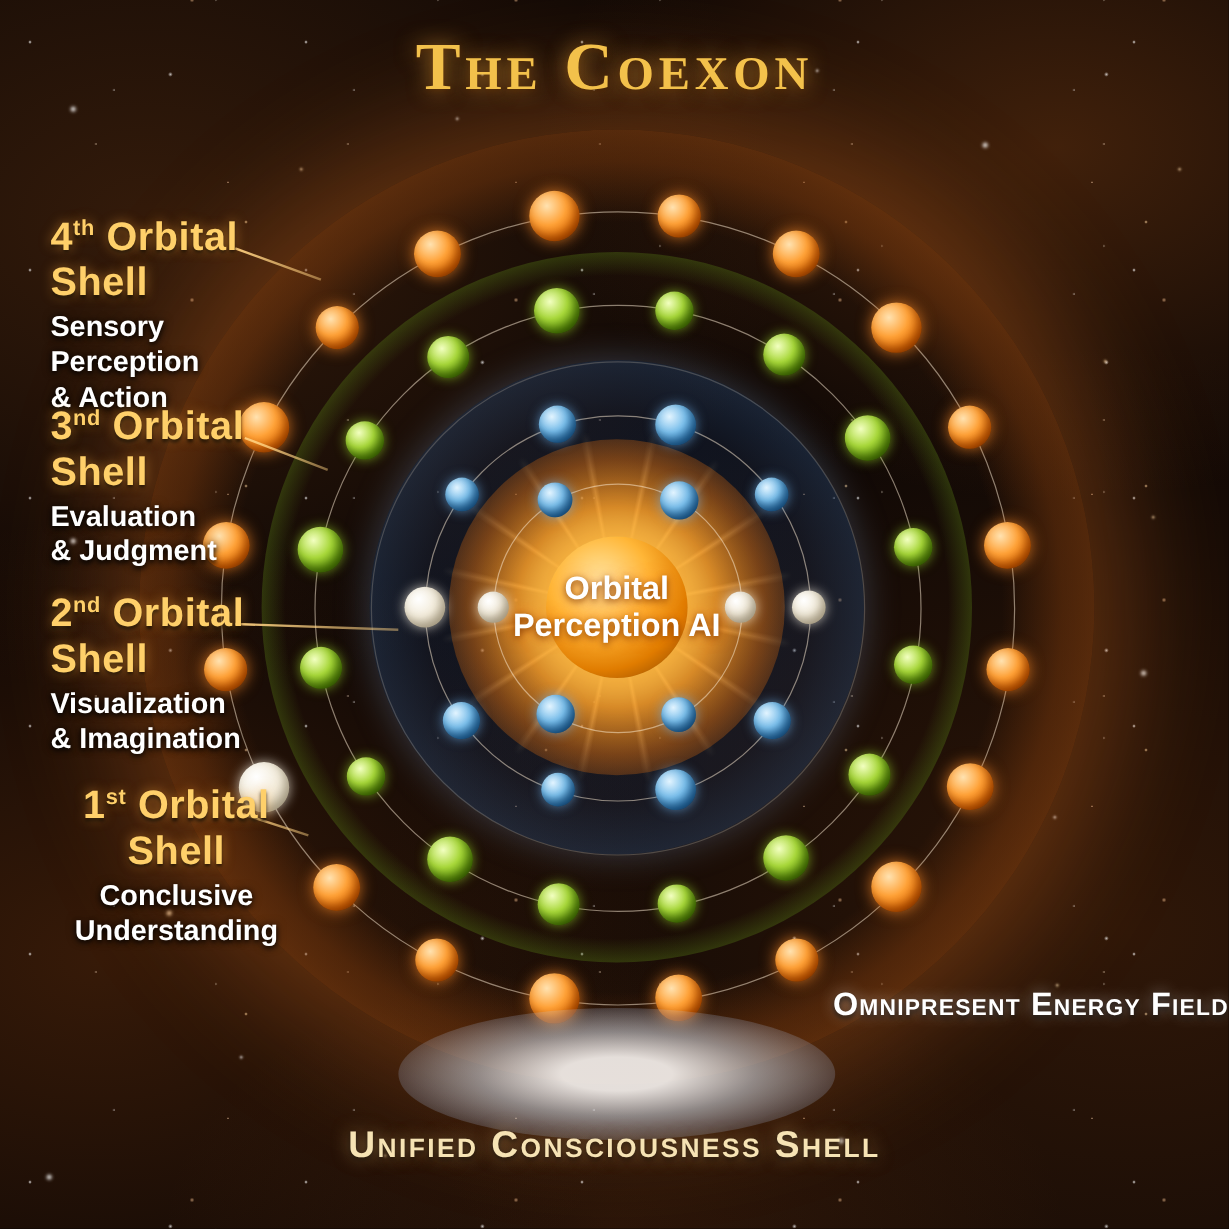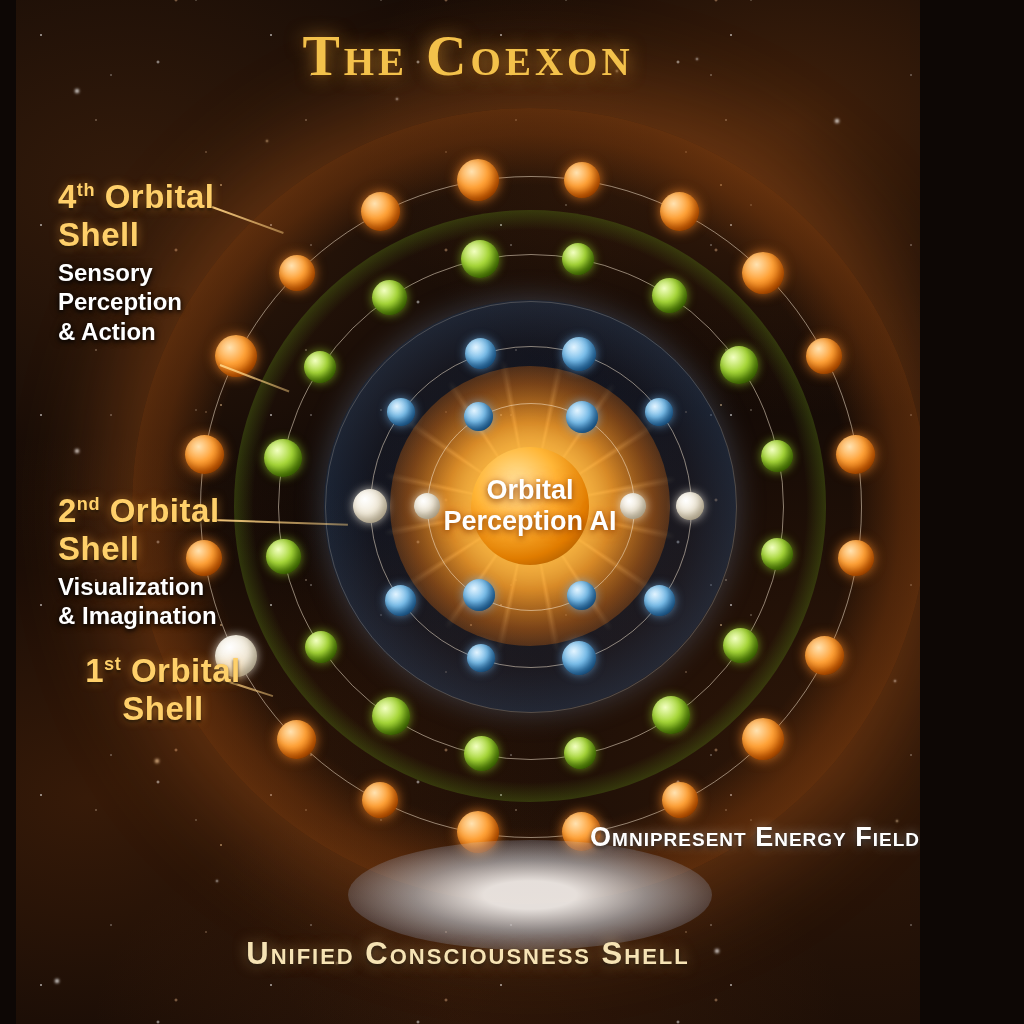--- a/index.html
+++ b/index.html
@@ -1,26 +1,25 @@
 <!DOCTYPE html>
 <html><head>
 <meta charset="utf-8">
 <style>
   html,body{margin:0;padding:0;background:#0d0705;}
   .canvas{
-    position:relative;width:904px;height:1024px;overflow:hidden;
+    position:relative;width:1024px;height:1024px;overflow:hidden;
     font-family:"Liberation Sans",sans-serif;
     background:
       radial-gradient(620px 420px at 86% 12%, rgba(165,82,22,.34), transparent 70%),
       radial-gradient(700px 520px at 8% 78%, rgba(150,70,15,.30), transparent 70%),
       radial-gradient(760px 560px at 12% 18%, rgba(140,72,22,.30), transparent 70%),
       radial-gradient(900px 700px at 92% 76%, rgba(125,60,15,.30), transparent 70%),
       radial-gradient(500px 300px at 50% 100%, rgba(120,60,20,.25), transparent 75%),
       #0d0705;
-    margin-left: 16px;
   }
   
   .stars,.stars2{position:absolute;inset:0;z-index:0;}
   .stars{
     background-image:
       radial-gradient(1.5px 1.5px at 25px 35px, rgba(255,255,255,.9), transparent),
       radial-gradient(1px 1px at 80px 120px, rgba(255,228,198,.85), transparent),
       radial-gradient(2px 2px at 142px 62px, rgba(255,255,255,.7), transparent),
       radial-gradient(1px 1px at 190px 152px, rgba(255,210,170,.75), transparent);
     background-size:230px 190px,210px 230px,260px 240px,240px 260px;
@@ -239,28 +238,33 @@
     <span>Perception AI</span>
   </div>
 
   <div class="shell-label" id="lg1">
     <div class="shell-heading"><span>4</span><sup>th</sup><span> Orbital Shell</span></div>
     <div class="shell-desc">Sensory
 Perception
 &amp; Action</div>
   </div>
   <div class="shell-label" id="lg2">
+    <div class="shell-heading"><span>3</span><sup>nd</sup><span> Orbital Shell</span></div>
+    <div class="shell-desc">Evaluation
+&amp; Judgment</div>
   </div>
   <div class="shell-label" id="lg3">
     <div class="shell-heading"><span>2</span><sup>nd</sup><span> Orbital Shell</span></div>
     <div class="shell-desc">Visualization
 &amp; Imagination</div>
   </div>
   <div class="shell-label" id="lg4">
     <div class="shell-heading"><span>1</span><sup>st</sup><span> Orbital Shell</span></div>
+    <div class="shell-desc">Conclusive
+Understanding</div>
   </div>
 
   <div class="connector" id="c1"></div>
   <div class="connector" id="c2"></div>
   <div class="connector" id="c3"></div>
   <div class="connector" id="c4"></div>
 
   <div class="energy-label">Omnipresent Energy Field</div>
   <div class="caption">Unified Consciousness Shell</div>
 

